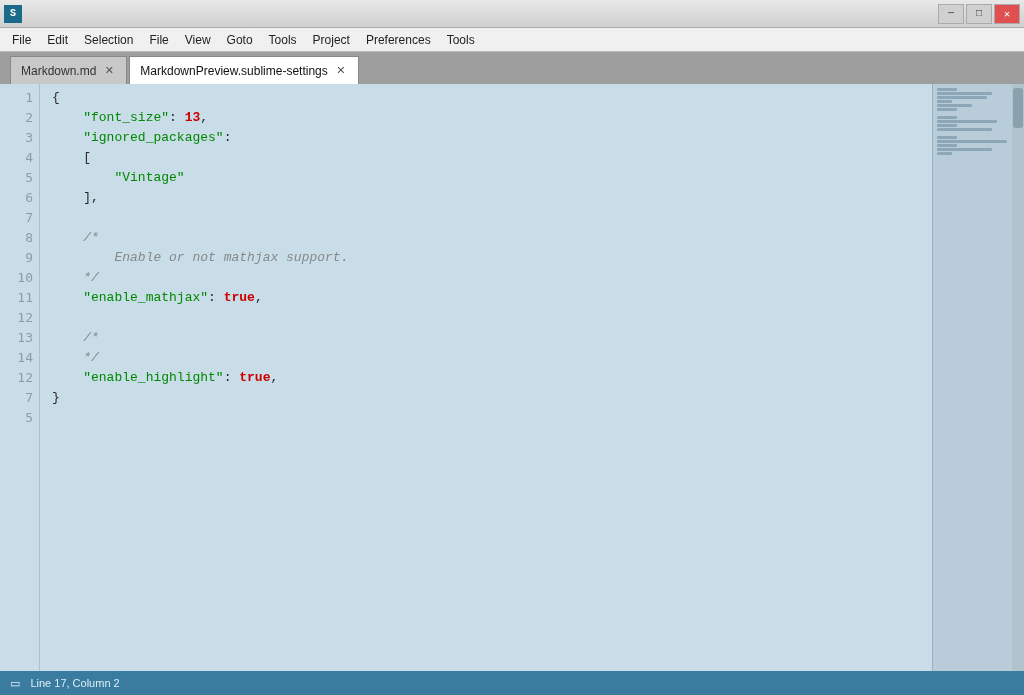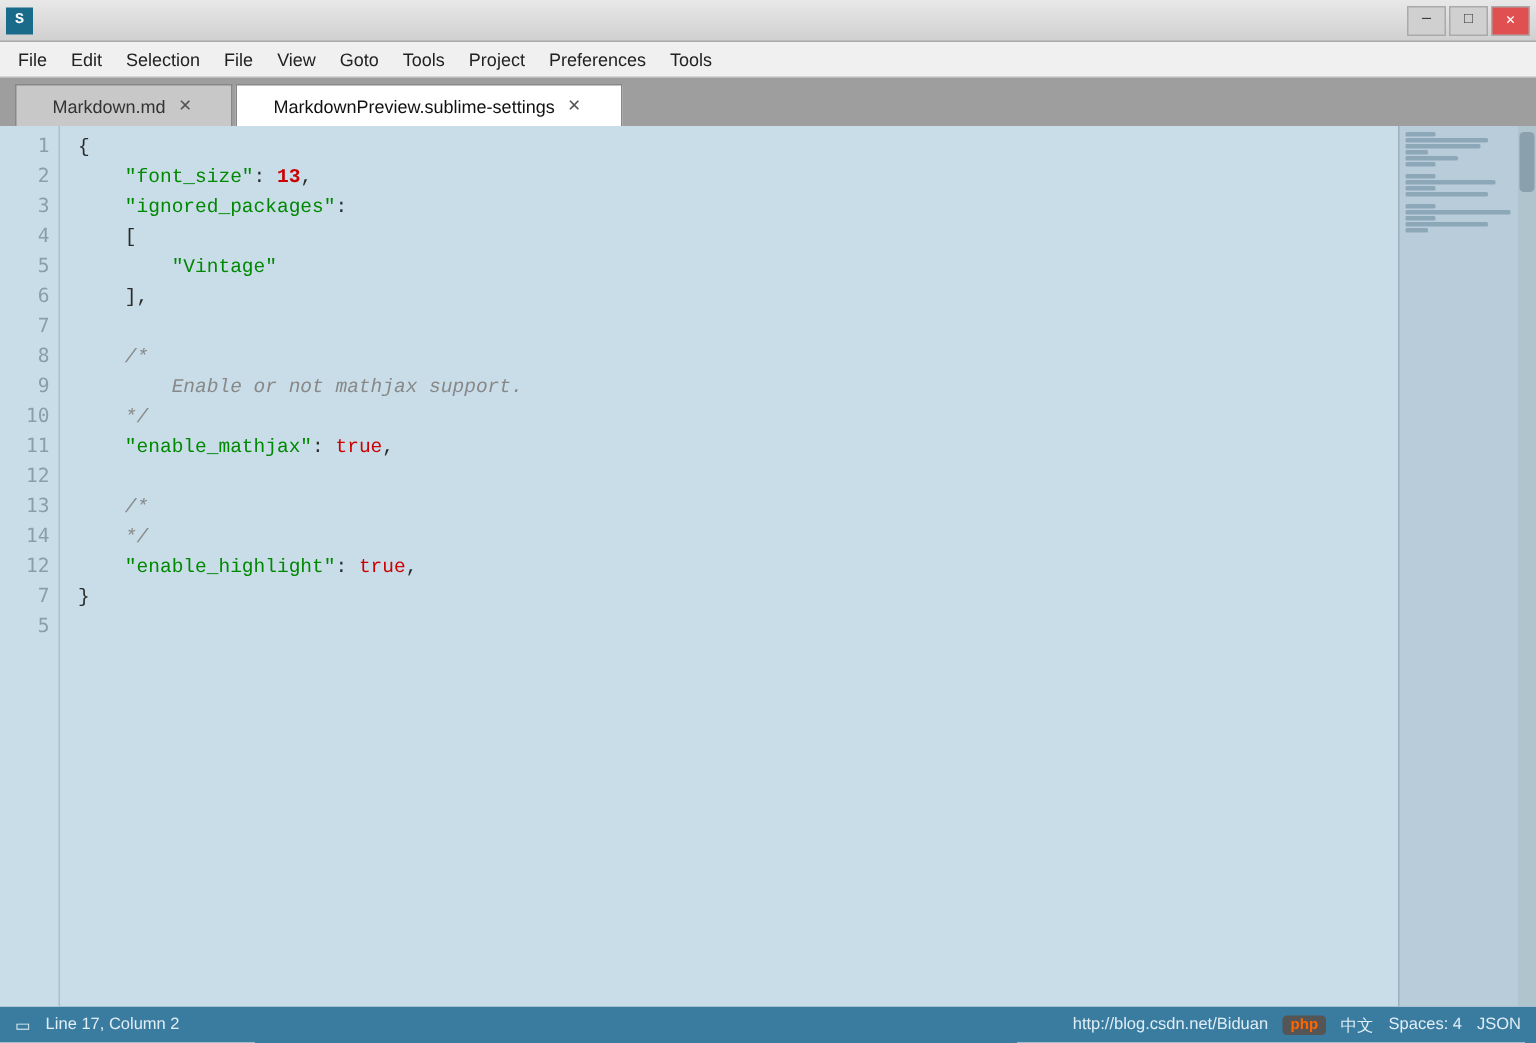--- a/index.html
+++ b/index.html
@@ -84,21 +84,21 @@
     
     #tab-bar {
       background: #9e9e9e;
       height: 32px;
       display: flex;
       align-items: flex-end;
       padding: 0 0 0 10px;
     }
     .tab {
       height: 28px;
-      padding: 0 24px;
+      padding: 0 10px;
       background: #c8c8c8;
       border: 1px solid #888;
       border-bottom: none;
       display: flex;
       align-items: center;
       font-family: 'Segoe UI', Arial, sans-serif;
       font-size: 12px;
       color: #333;
       cursor: pointer;
       gap: 6px;
@@ -153,21 +153,21 @@
     }
     .code-line {
       font-family: 'Consolas', 'Courier New', monospace;
       font-size: 13px;
       line-height: 20px;
       white-space: pre;
       color: #2a2a2a;
     }
     .str { color: #008800; }
     .num { color: #cc0000; font-weight: bold; }
-    .kw-true { color: #cc0000; font-weight: normal; }
+    .kw-true { color: #cc0000; font-weight: bold; }
     .comment { color: #888888; font-style: italic; }
     .brace { color: #2a2a2a; }
     .key { color: #008800; }
 
     
     #minimap {
       width: 80px;
       background: #b8ccda;
       border-left: 1px solid #9ab0bc;
       overflow: hidden;
@@ -335,20 +335,13 @@
   <div id="scrollbar">
     <div id="scrollbar-thumb"></div>
   </div>
 </div>
 
 <div id="status-bar">
   <div id="status-left">
     <span>▭</span>
     <span>Line 17, Column 2</span>
   </div>
-  <div id="status-right">
-    <span>http://blog.csdn.net/Biduan</span>
-    <span id="php-badge" style="background: rgb(85, 85, 85); border-radius: 3px; padding: 1px 5px; font-size: 10px; font-weight: bold; color: rgb(255, 102, 0); font-family: Arial, sans-serif;">php</span>
-    <span>中文</span>
-    <span>Spaces: 4</span>
-    <span>JSON</span>
-  </div>
 </div>
 
 </body></html>

